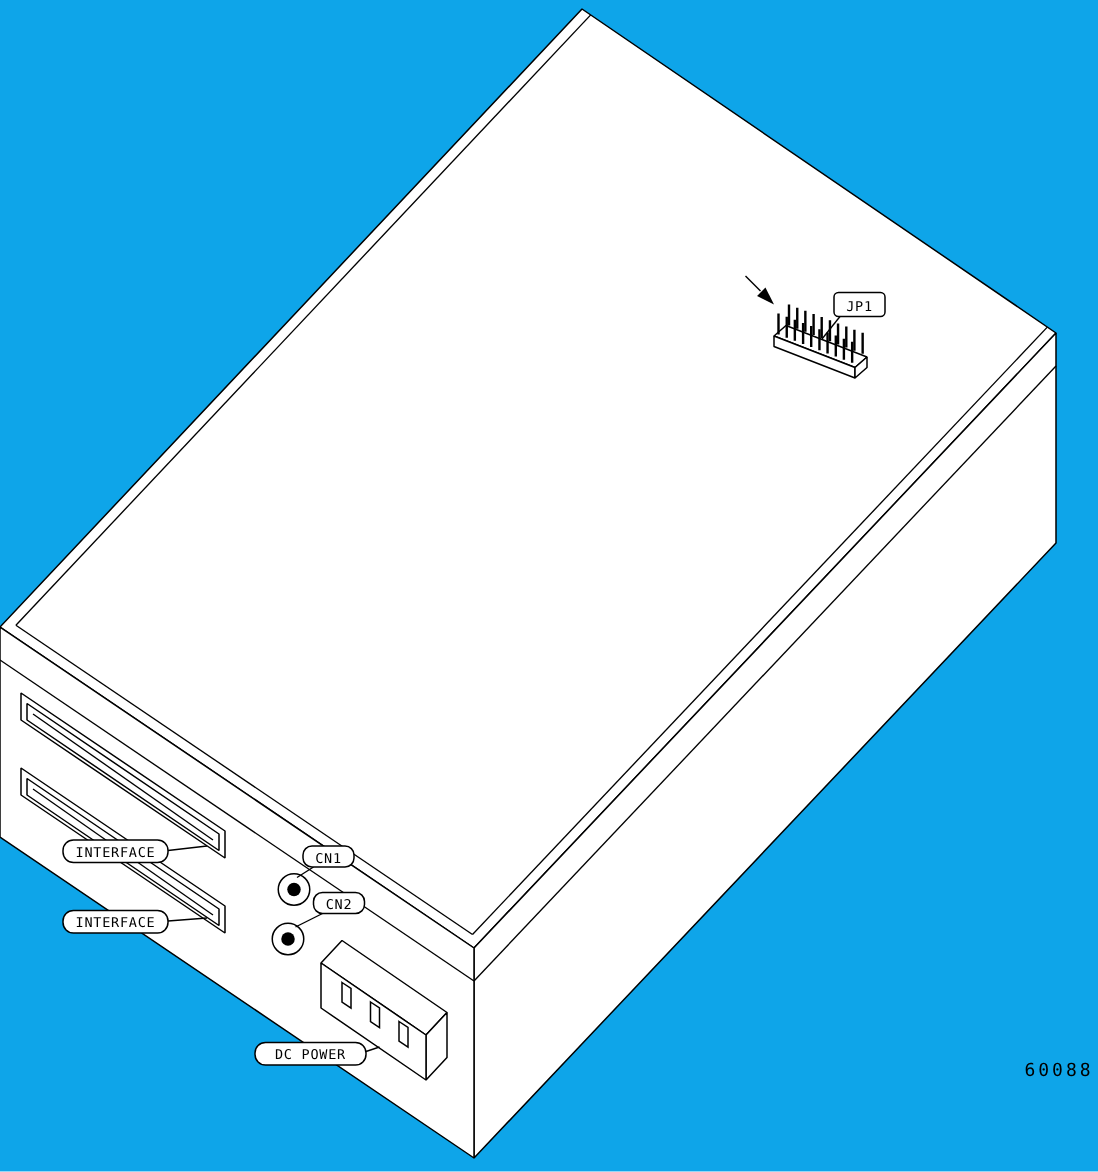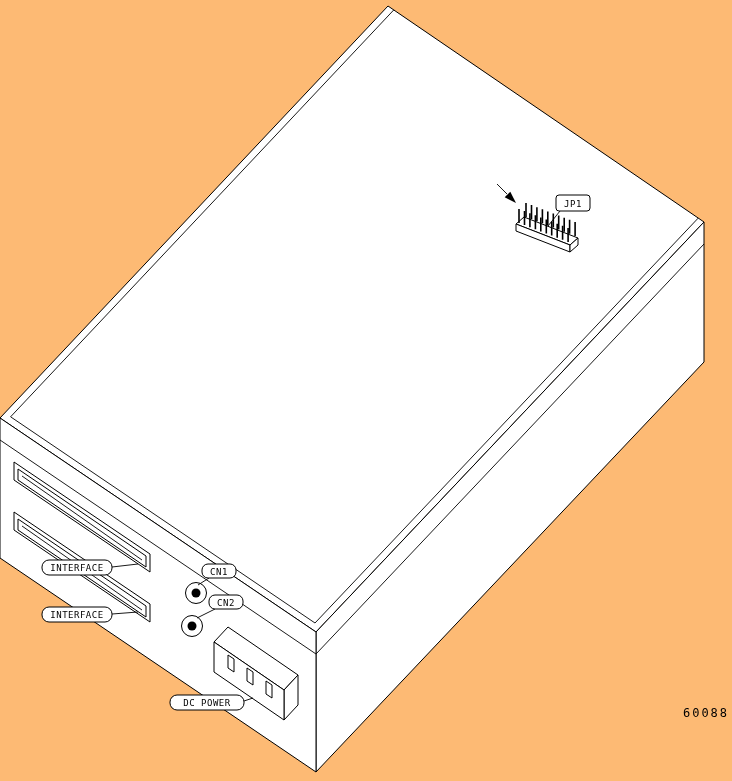--- a/index.html
+++ b/index.html
@@ -5,21 +5,21 @@
   html, body {
     margin: 0;
     padding: 0;
     background: #ffffff;
     font-family: "DejaVu Sans Mono", monospace;
   }
   #stage {
     position: relative;
     width: 732px;
     height: 781px;
-    background: #fdba74;
+    background: #0ea5e9;
     overflow: hidden;
   }
   svg { display: block; }
   .edge {
     fill: none;
     stroke: #000000;
     stroke-width: 1;
     stroke-linejoin: bevel;
     stroke-linecap: butt;
   }

